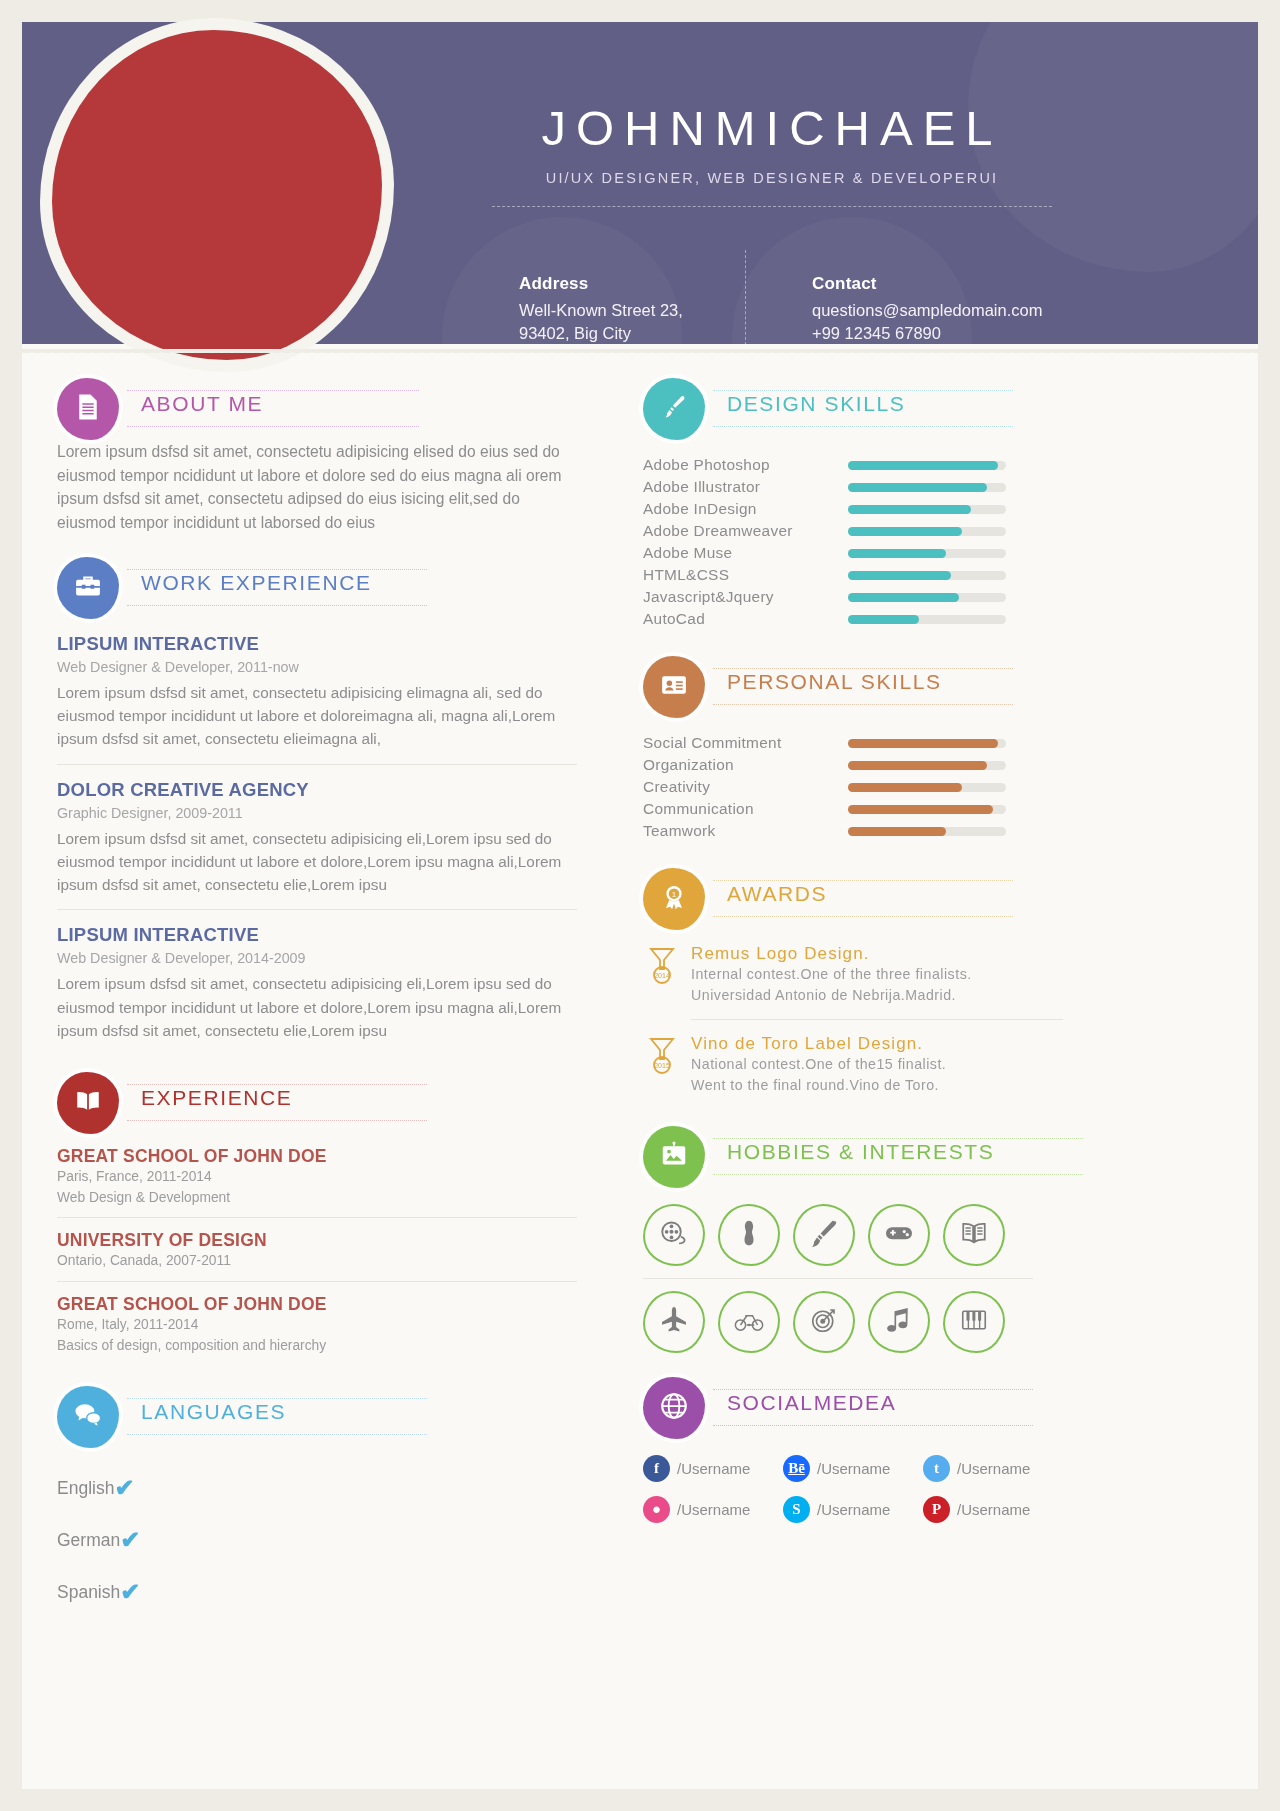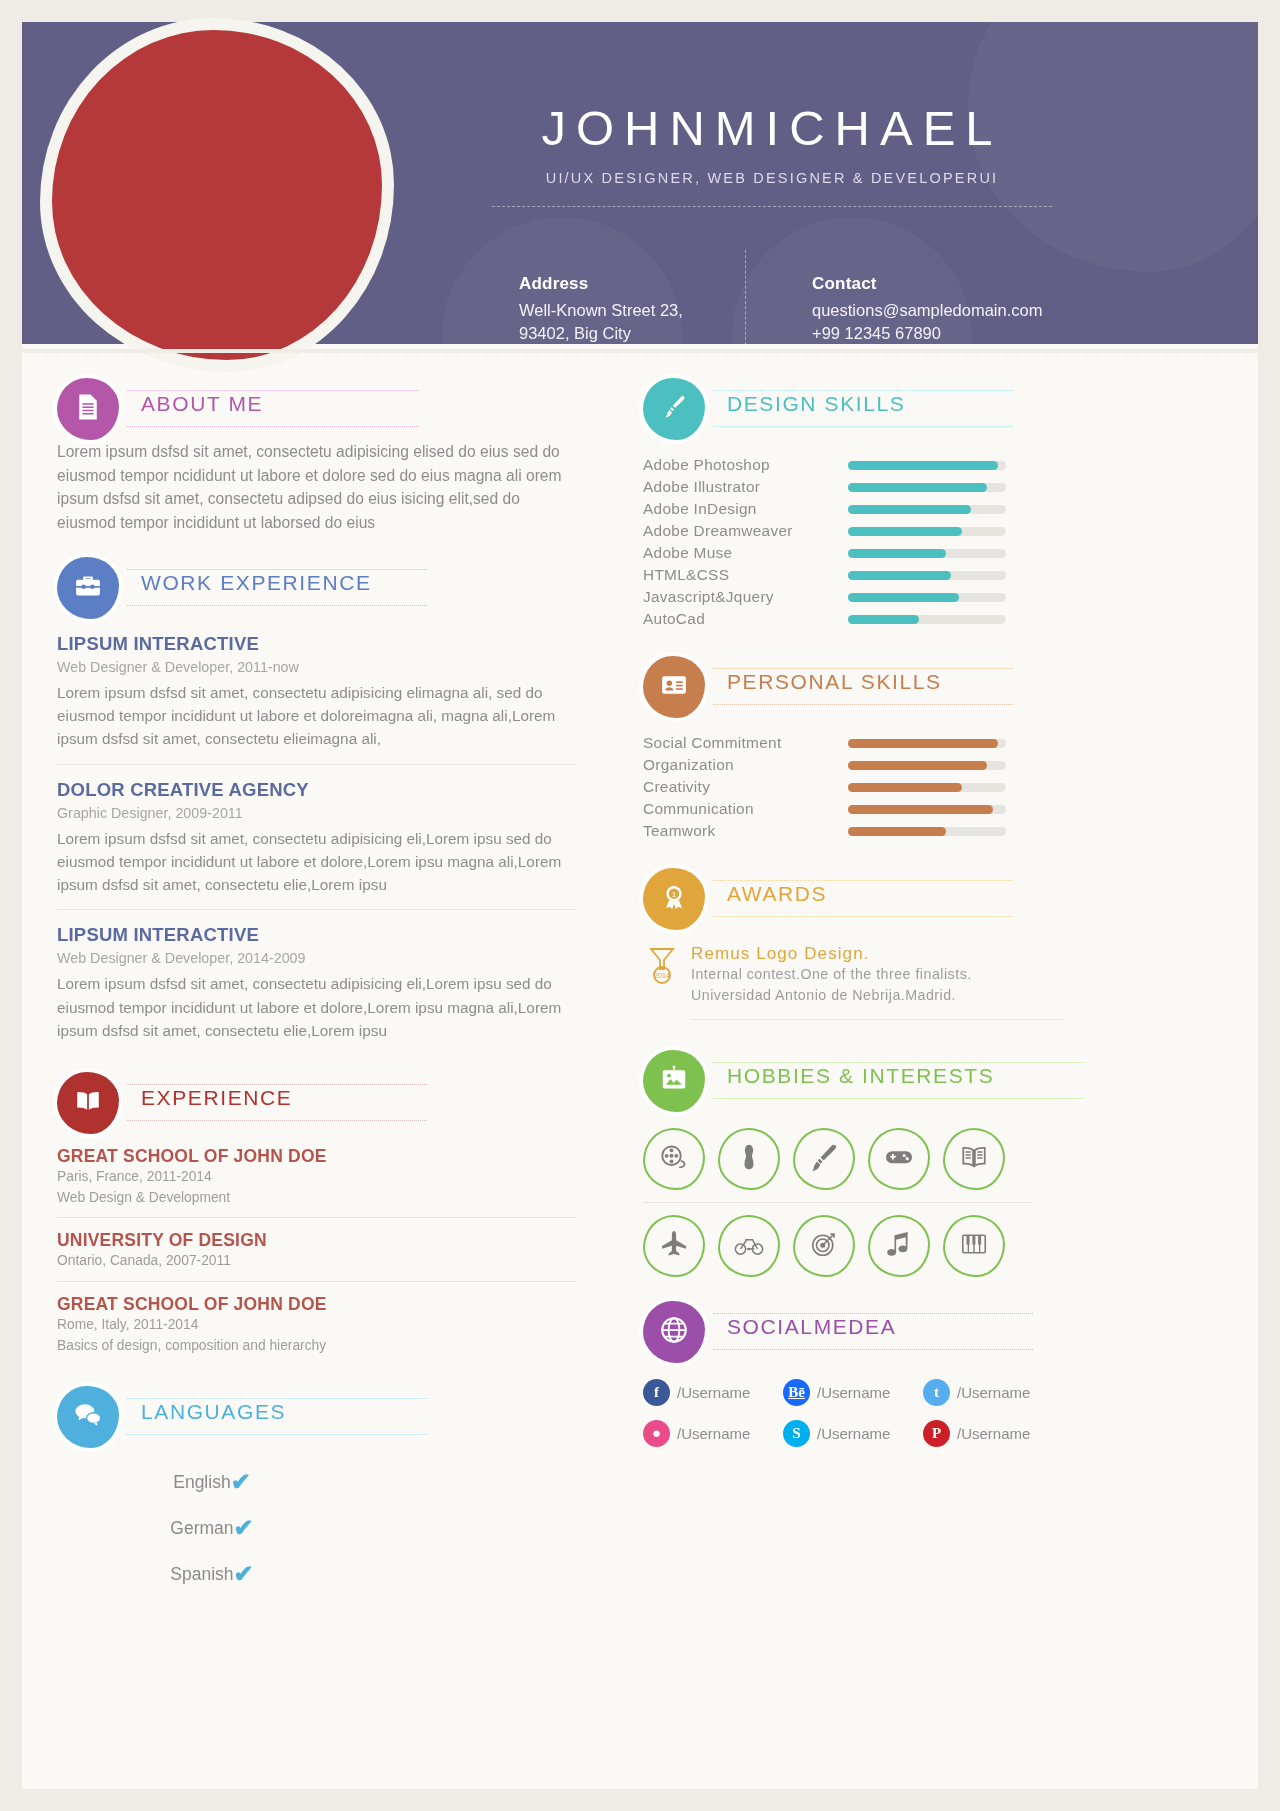--- a/index.html
+++ b/index.html
@@ -118,22 +118,22 @@
   .job-desc { font-size:15.3px; line-height:1.52; color:#8d8d8d; }
   .job-sep { border-top:1px solid #e6e4de; margin-top:13px; }
 
   .edu { margin-top:12px; }
   .edu-title { font-size:17.5px; color:#b5544c; font-weight:700; letter-spacing:.2px; }
   .edu-line { font-size:13.8px; color:#9d9d9d; line-height:1.5; }
   .edu-sep { border-top:1px solid #e6e4de; margin-top:9px; }
 
   
   .lang-row {
-    display:flex; align-items:center; justify-content:center;
-    margin-top:22px; width:310px;
+    display:flex; align-items:center; justify-content:flex-start;
+    margin-top:28px; width:310px;
   }
   .lang-name { font-size:17.5px; color:#8b8b8b; }
   .check { color:#4fb0dd; font-size:24px; font-weight:700; line-height:1; }
 
   
   .skills { margin-top:14px; }
   .skill-row { display:flex; align-items:center; height:22px; }
   .skill-name { width:205px; font-size:15.4px; color:#8d8d8d; letter-spacing:.3px;}
   .bar-track { position:relative; width:158px; height:9px; border-radius:5px; background:#e6e4de; }
   .bar-fill  { position:absolute; left:0; top:0; height:9px; border-radius:5px; }
@@ -478,20 +478,32 @@
             <circle cx="17" cy="29" r="8" fill="none" stroke="#e0a63c" stroke-width="1.8"></circle>
             <text x="17" y="32" font-size="7" fill="#e0a63c" text-anchor="middle" font-family="Liberation Sans, sans-serif">2014</text>
           </svg>
         </div>
         <div class="award-title">Remus  Logo  Design.</div>
         <div class="award-desc">Internal  contest.One  of  the  three  finalists.</div>
         <div class="award-desc">Universidad  Antonio  de  Nebrija.Madrid.</div>
         <div class="award-sep"></div>
       </div>
 
+      <div class="award">
+        <div class="award-medal">
+          <svg viewBox="0 0 34 40" width="34" height="40">
+            <path d="M6 3h22l-9 11v9h-4v-9z" fill="none" stroke="#e0a63c" stroke-width="1.8"></path>
+            <circle cx="17" cy="29" r="8" fill="none" stroke="#e0a63c" stroke-width="1.8"></circle>
+            <text x="17" y="32" font-size="7" fill="#e0a63c" text-anchor="middle" font-family="Liberation Sans, sans-serif">2015</text>
+          </svg>
+        </div>
+        <div class="award-title">Vino  de  Toro  Label  Design.</div>
+        <div class="award-desc">National  contest.One  of  the15  finalist.</div>
+        <div class="award-desc">Went  to  the  final  round.Vino  de  Toro.</div>
+      </div>
     </div>
 
     <div class="sec" style="margin-top:30px">
       <div class="sec-head">
         <div class="sec-rule-top" style="border-color:#c4e3ab;width:370px"></div>
         <div class="sec-rule-bot" style="border-color:#c4e3ab;width:370px"></div>
         <div class="sec-badge" style="background:#7ec14f">
           <span>
             <svg viewBox="0 0 24 24">
                 <path d="M12 2.4v2.2" stroke="#fff" stroke-width="1.4"></path>

